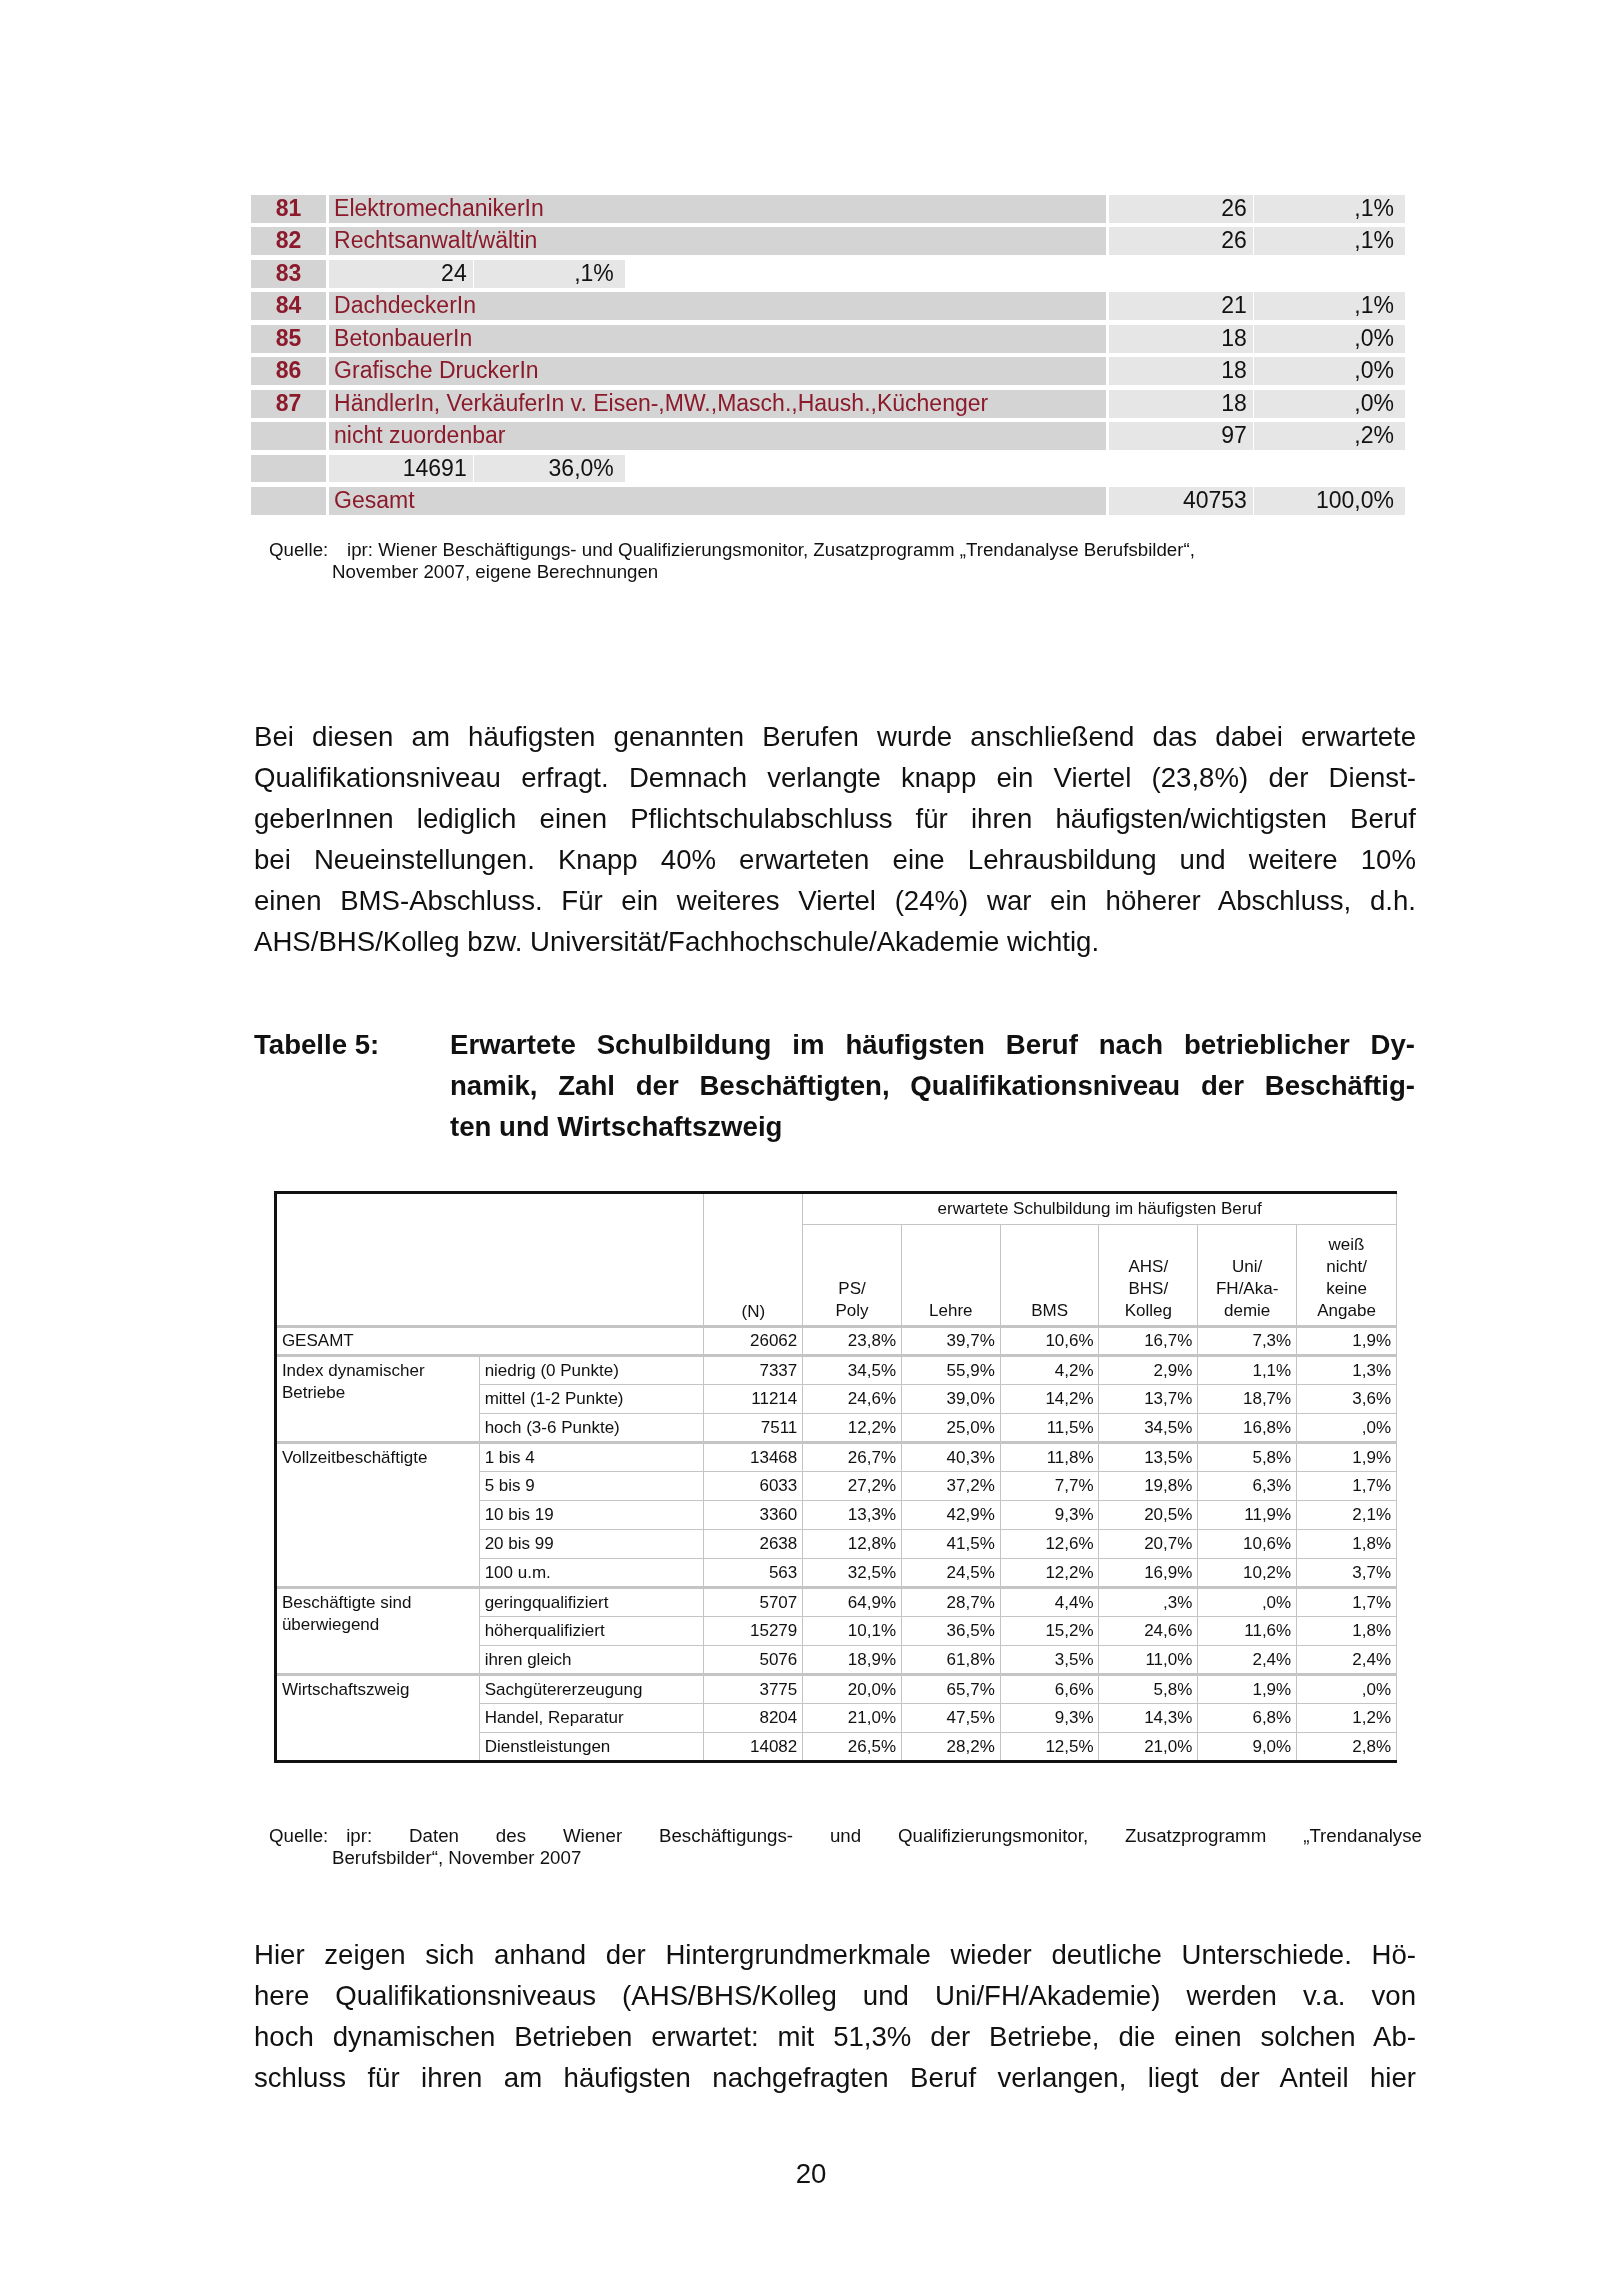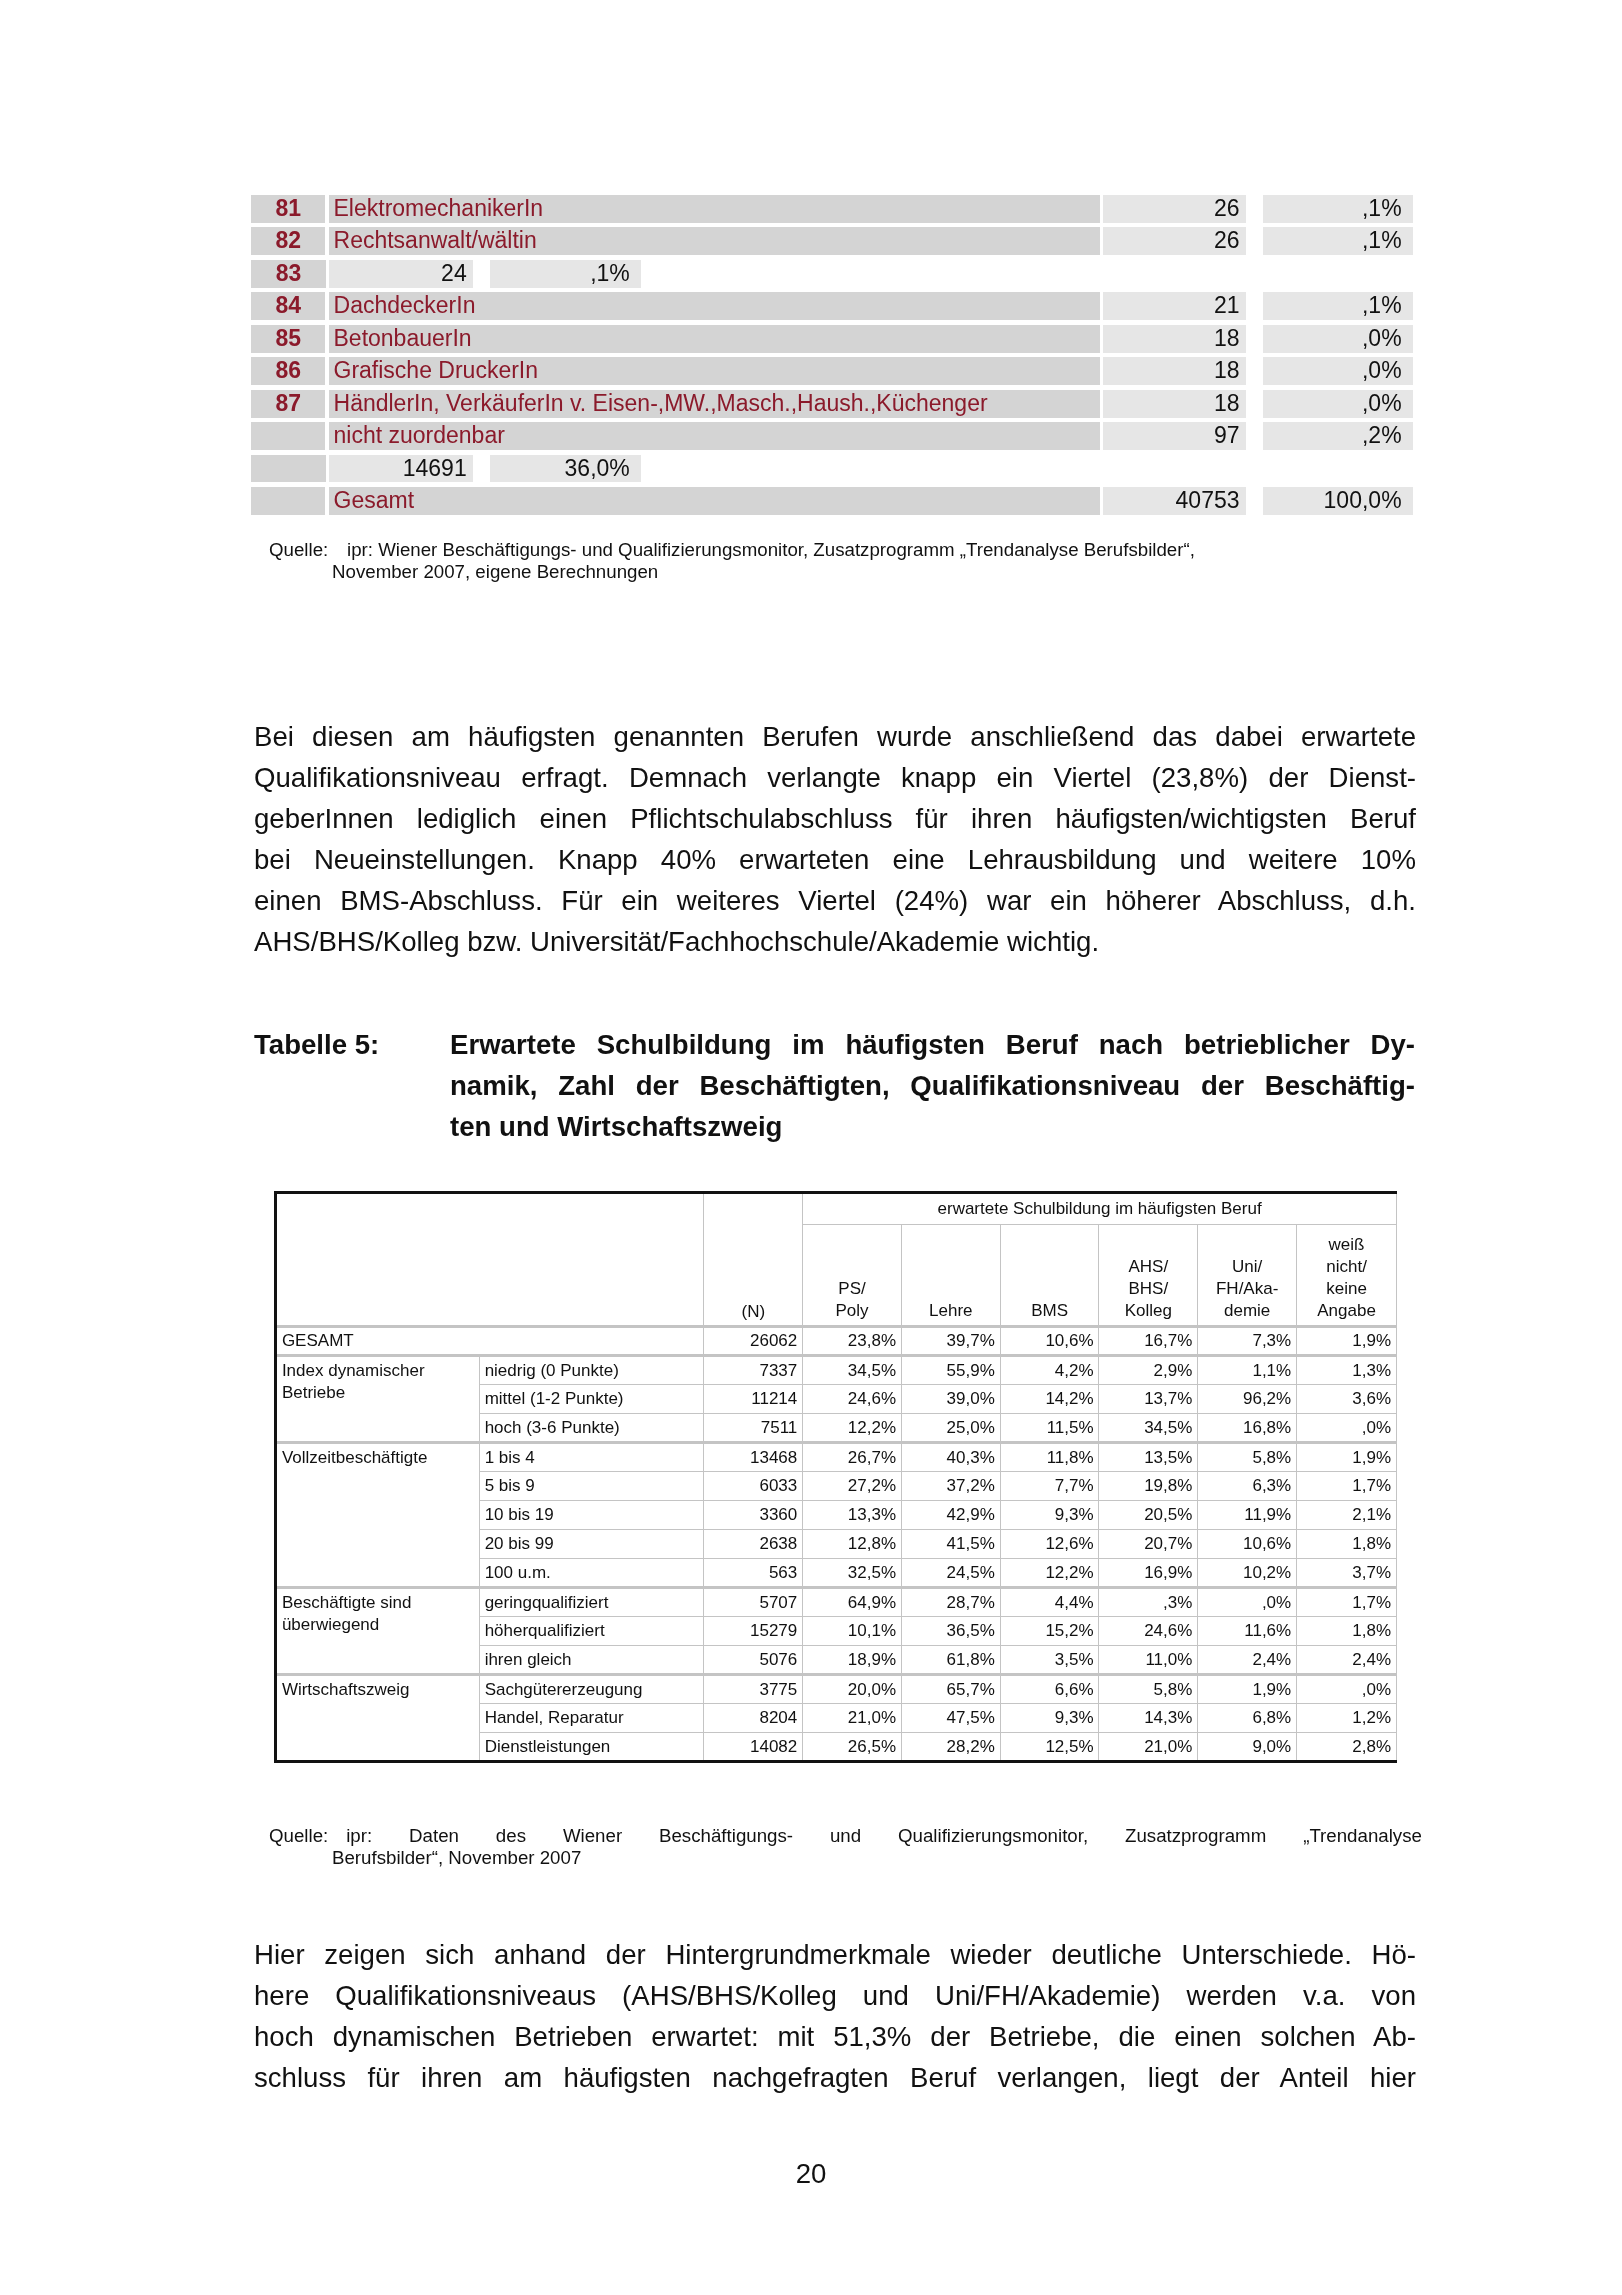--- a/index.html
+++ b/index.html
@@ -4,21 +4,21 @@
 <style>
   html, body { margin: 0; padding: 0; background: #ffffff; }
   body { width: 1622px; height: 2295px; position: relative; font-family: "Liberation Sans", sans-serif; color: #111; }
   .page { position: absolute; left: 0; top: 0; width: 1420px; height: 2295px; }
 
   
   .rank-table { position: absolute; left: 251px; top: 195px; width: 1162px; border-collapse: separate; border-spacing: 0 4.9px; }
   .rank-row { display: flex; height: 27.6px; margin-bottom: 4.9px; }
   .rank-num { width: 75px; background: #d4d4d4; color: #8b1a2b; font-weight: bold; font-size: 23px; text-align: center; line-height: 27.6px; margin-right: 3.2px; }
   .rank-label { width: 777px; background: #d4d4d4; color: #8b1a2b; font-size: 23px; line-height: 27.6px; padding-left: 4.9px; margin-right: 3.2px; box-sizing: border-box; }
-  .rank-count { width: 144px; background: #e6e6e6; color: #111; font-size: 23px; text-align: right; line-height: 27.6px; padding-right: 6.5px; box-sizing: border-box; margin-right: 17px; }
+  .rank-count { width: 144px; background: #e6e6e6; color: #111; font-size: 23px; text-align: right; line-height: 27.6px; padding-right: 6.5px; box-sizing: border-box; margin-right: 1px; }
   .rank-pct { width: 151px; background: #e6e6e6; color: #111; font-size: 23px; text-align: right; line-height: 27.6px; padding-right: 11.4px; box-sizing: border-box; }
 
   .source { position: absolute; left: 254px; font-size: 18.7px; line-height: 22px; color: #111; }
   .source .src-prefix { display: inline-block; width: 78px; margin-left: 15px; }
   .source .src-cont { padding-left: 78px; display: block; }
   .source-1 { top: 539px; width: 1168px; }
   .source-2 { top: 1825px; width: 1168px; }
   .source-2 .src-line1 { display: flex; justify-content: space-between; width: 1087px; }
 
   .section-heading { position: absolute; left: 254px; top: 655px; font-size: 24px; font-weight: bold; color: #8b1a2b; letter-spacing: 1.3px; -webkit-text-stroke: 0.6px #8b1a2b; }
@@ -188,21 +188,21 @@
           <td class="num">1,1%</td>
           <td class="num">1,3%</td>
         </tr>
         <tr class="">
           <td class="sub">mittel (1-2 Punkte)</td>
           <td class="num">11214</td>
           <td class="num">24,6%</td>
           <td class="num">39,0%</td>
           <td class="num">14,2%</td>
           <td class="num">13,7%</td>
-          <td class="num">96,2%</td>
+          <td class="num">18,7%</td>
           <td class="num">3,6%</td>
         </tr>
         <tr class="">
           <td class="sub">hoch (3-6 Punkte)</td>
           <td class="num">7511</td>
           <td class="num">12,2%</td>
           <td class="num">25,0%</td>
           <td class="num">11,5%</td>
           <td class="num">34,5%</td>
           <td class="num">16,8%</td>

